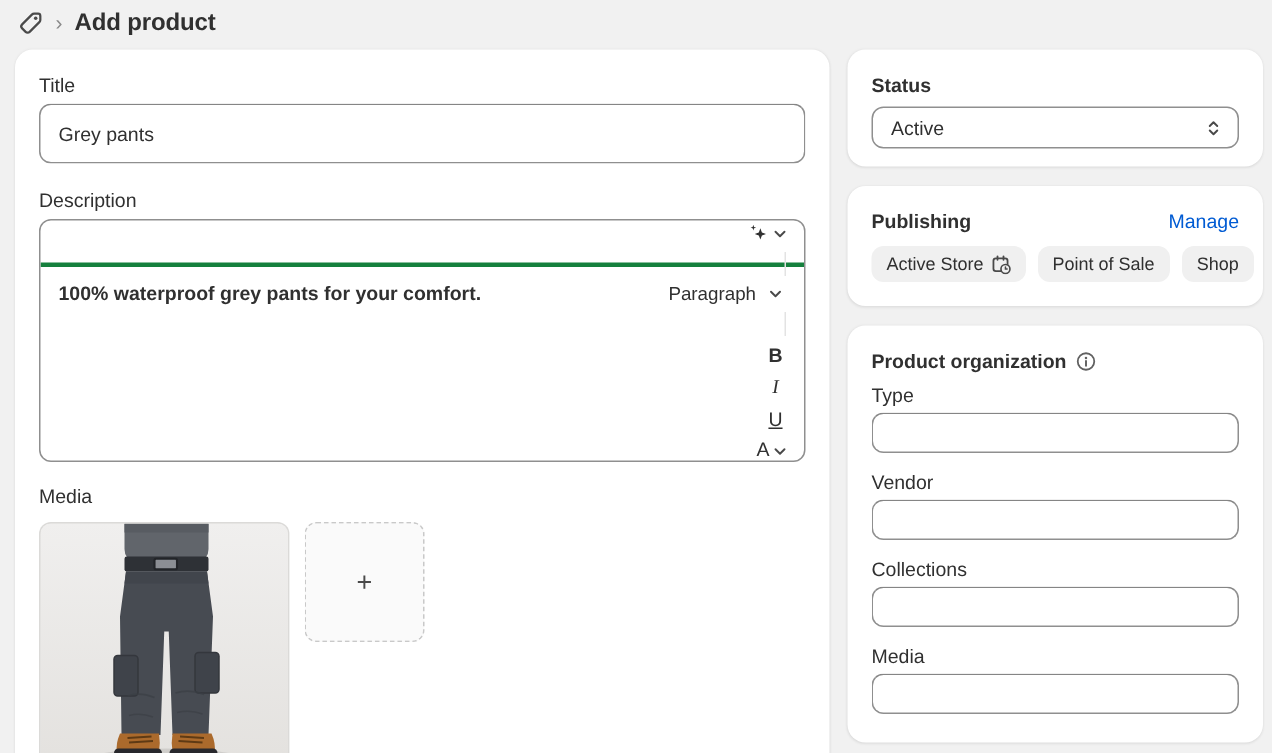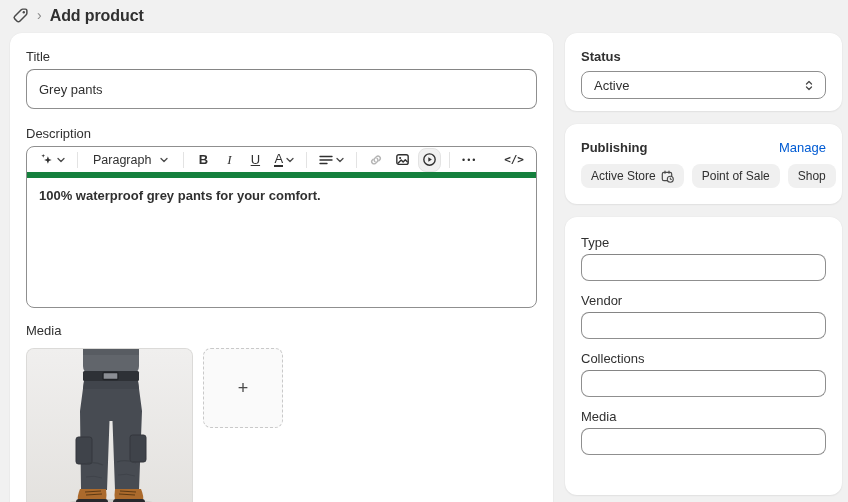--- a/index.html
+++ b/index.html
@@ -30,22 +30,23 @@
   .section-title { font-size: 13px; font-weight: 700; color: #303030; }
   .text-input {
     width: 100%; height: 40px; border: 1px solid #8f8f8f; border-top-color: #858585;
     border-radius: 8px; padding: 0 12px; font-size: 13px; color: #303030;
     font-family: inherit; background: #fff; outline: none;
   }
 
   
   .editor { border: 1px solid #8f8f8f; border-radius: 8px; margin-top: 1px; overflow: hidden; background:#fff; }
   .editor-toolbar {
-    display: flex; align-items: center; gap: 4px; height: 31px; padding: 0 8px;
-    border-bottom: 6px solid #15803d;
+    display: flex; align-items: flex-end; gap: 4px; height: 31px; padding: 0 8px;
+    border-bottom: 3px solid #15803d;
+    flex-direction: column;
   }
   .tb-btn {
     display: inline-flex; align-items: center; justify-content: center; gap: 3px;
     height: 24px; min-width: 22px; padding: 0 3px; border: 1px solid transparent;
     border-radius: 8px; background: none; cursor: pointer; color: #303030; font-family: inherit;
   }
   .tb-btn.active { background: #f1f1f1; border-color: #e3e3e3; }
   .tb-btn.disabled { color: #b5b5b5; cursor: default; }
   .tb-sep { width: 1px; height: 16px; background: #e3e3e3; margin: 0 4px; flex: none; }
   .tb-text { font-size: 12.5px; color: #303030; }
@@ -283,20 +284,30 @@
         <span class="pill">
           <span>Point of Sale</span>
         </span>
         <span class="pill">
           <span>Shop</span>
         </span>
       </div>
     </div>
 
     <div class="card org-card">
+      <div class="org-head">
+        <div class="section-title">Product organization</div>
+        <button class="icon-btn">
+          <svg width="14" height="14" viewBox="0 0 14 14">
+            <circle cx="7" cy="7" r="5.5" fill="none" stroke="#616161" stroke-width="1.2"></circle>
+            <circle cx="7" cy="4.6" r="0.85" fill="#616161"></circle>
+            <line x1="7" y1="6.6" x2="7" y2="9.8" stroke="#616161" stroke-width="1.3" stroke-linecap="round"></line>
+          </svg>
+        </button>
+      </div>
 
       <div class="org-field" style="margin-top: 2px;">
         <label class="field-label">Type</label>
         <input class="text-input" type="text" value="" style="">
       </div>
       <div class="org-field">
         <label class="field-label">Vendor</label>
         <input class="text-input" type="text" value="" style="">
       </div>
       <div class="org-field">

